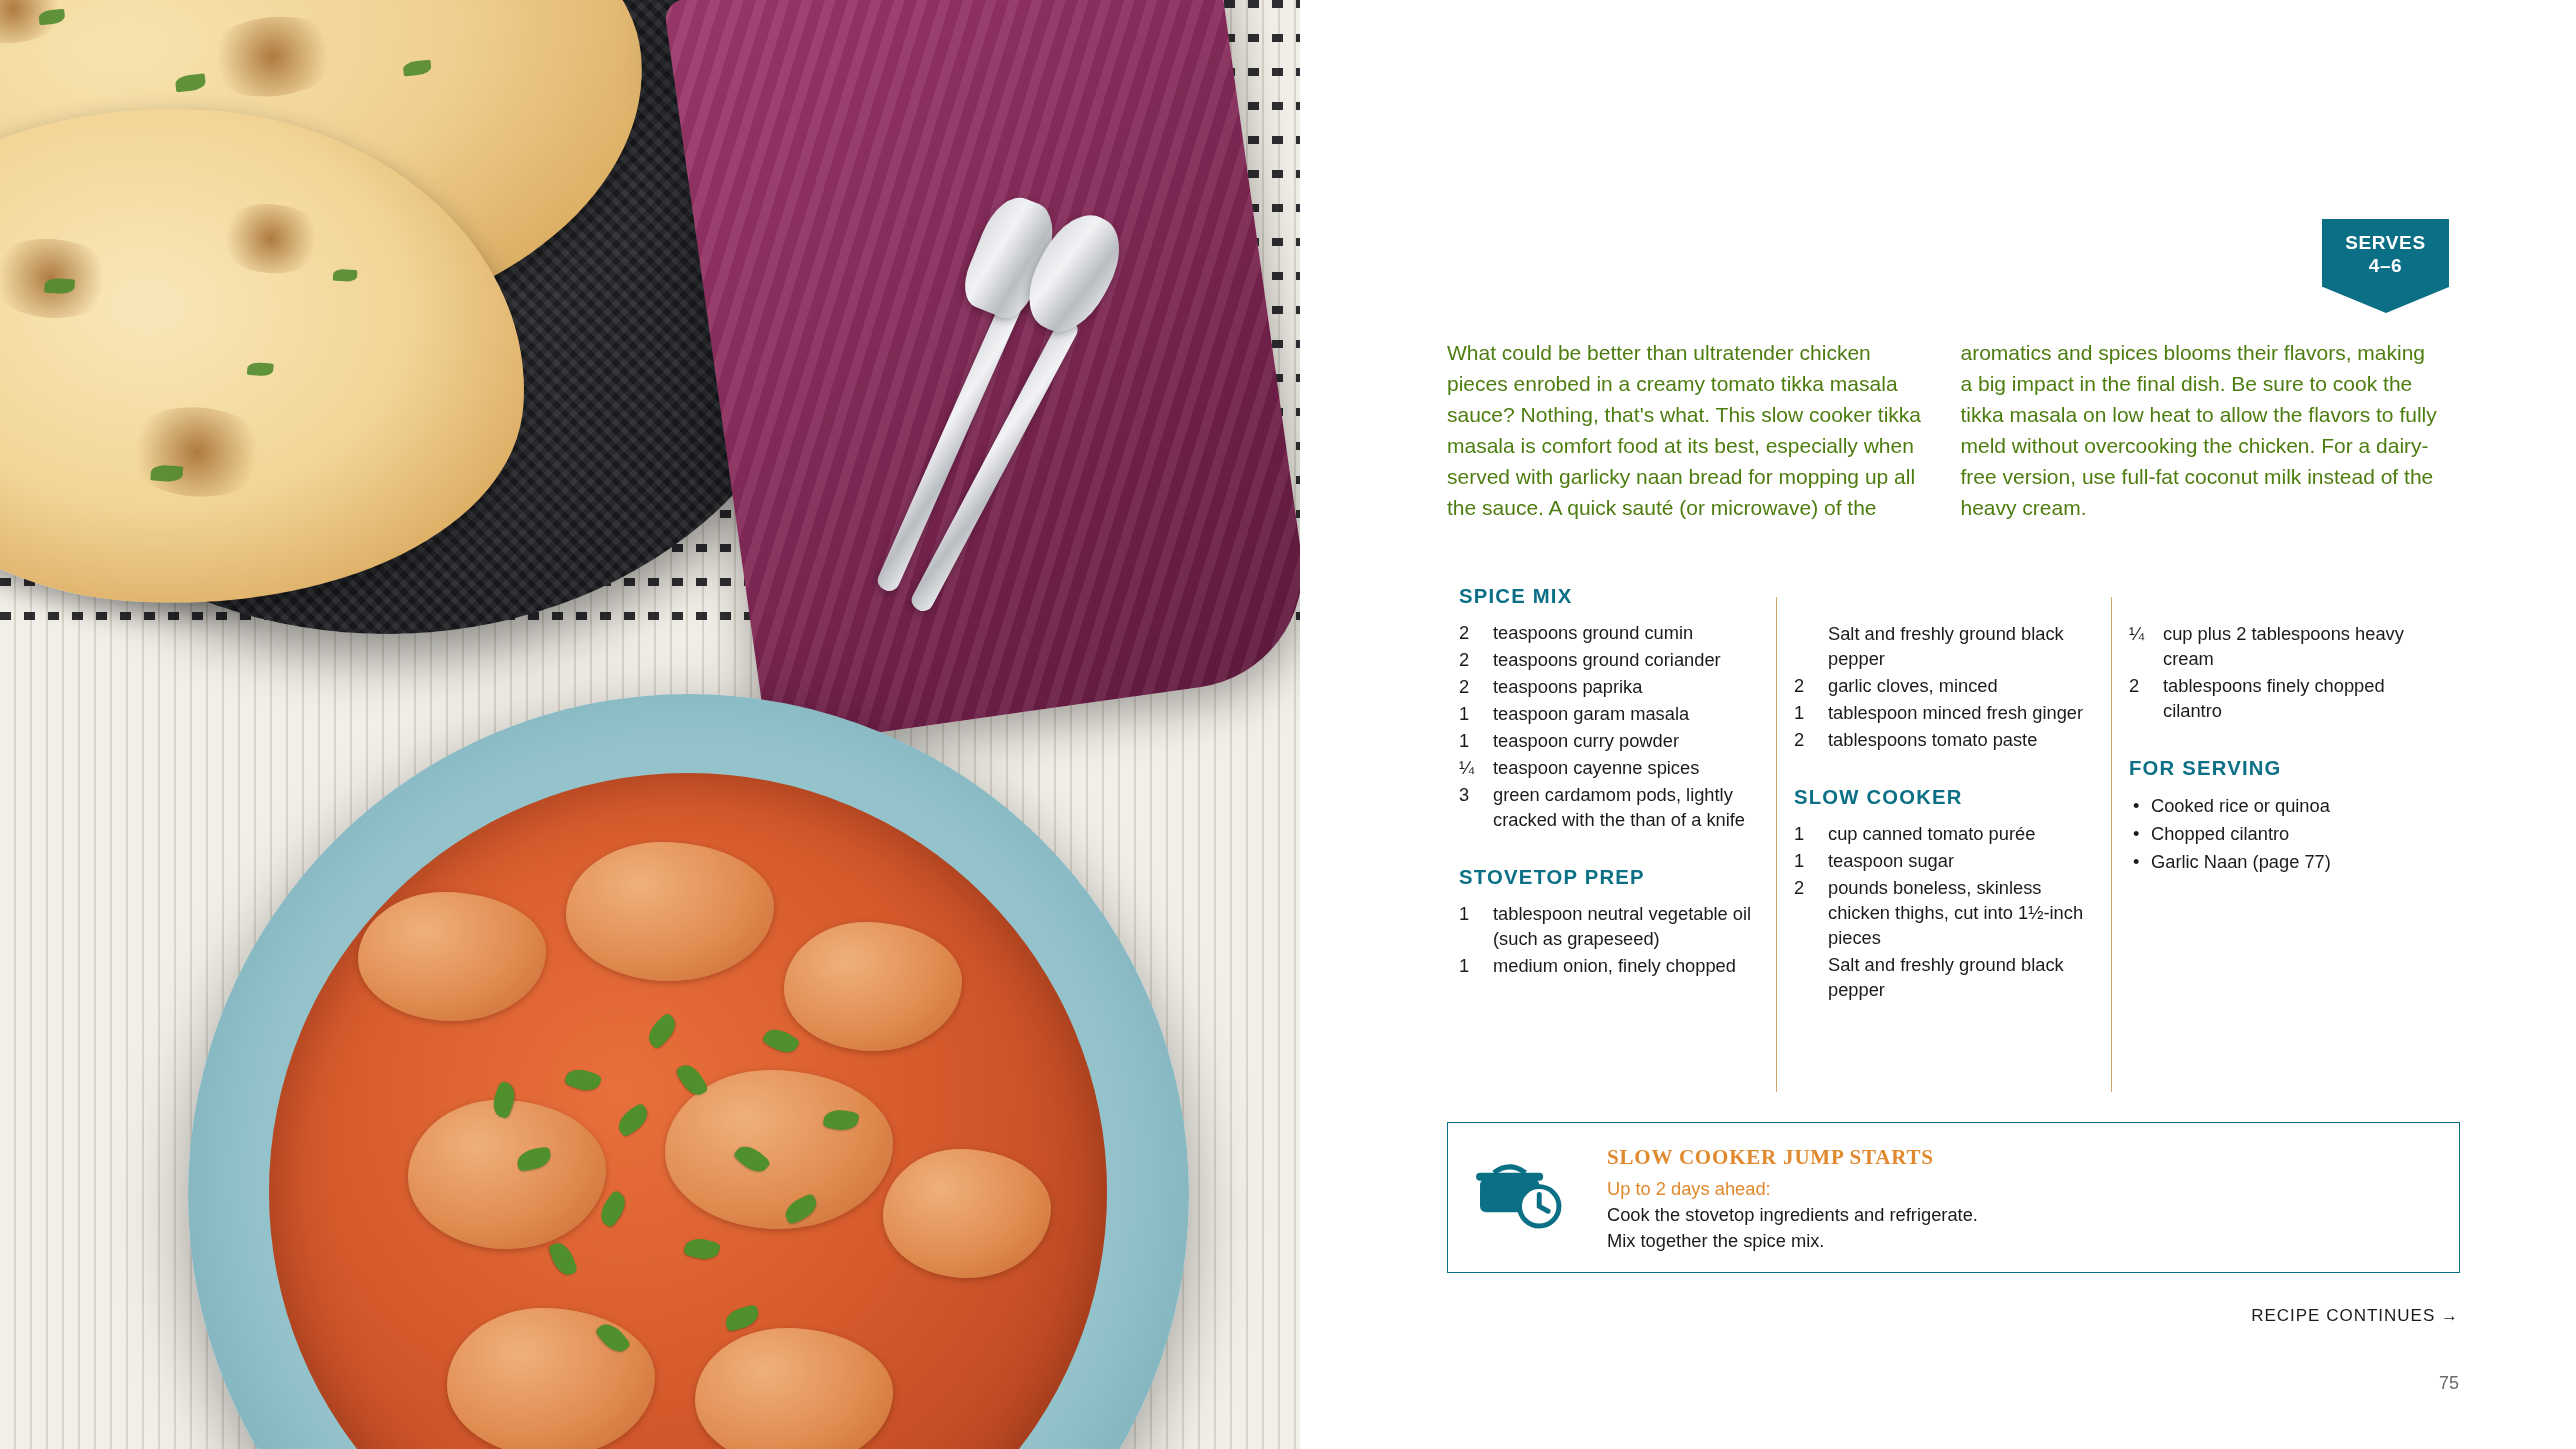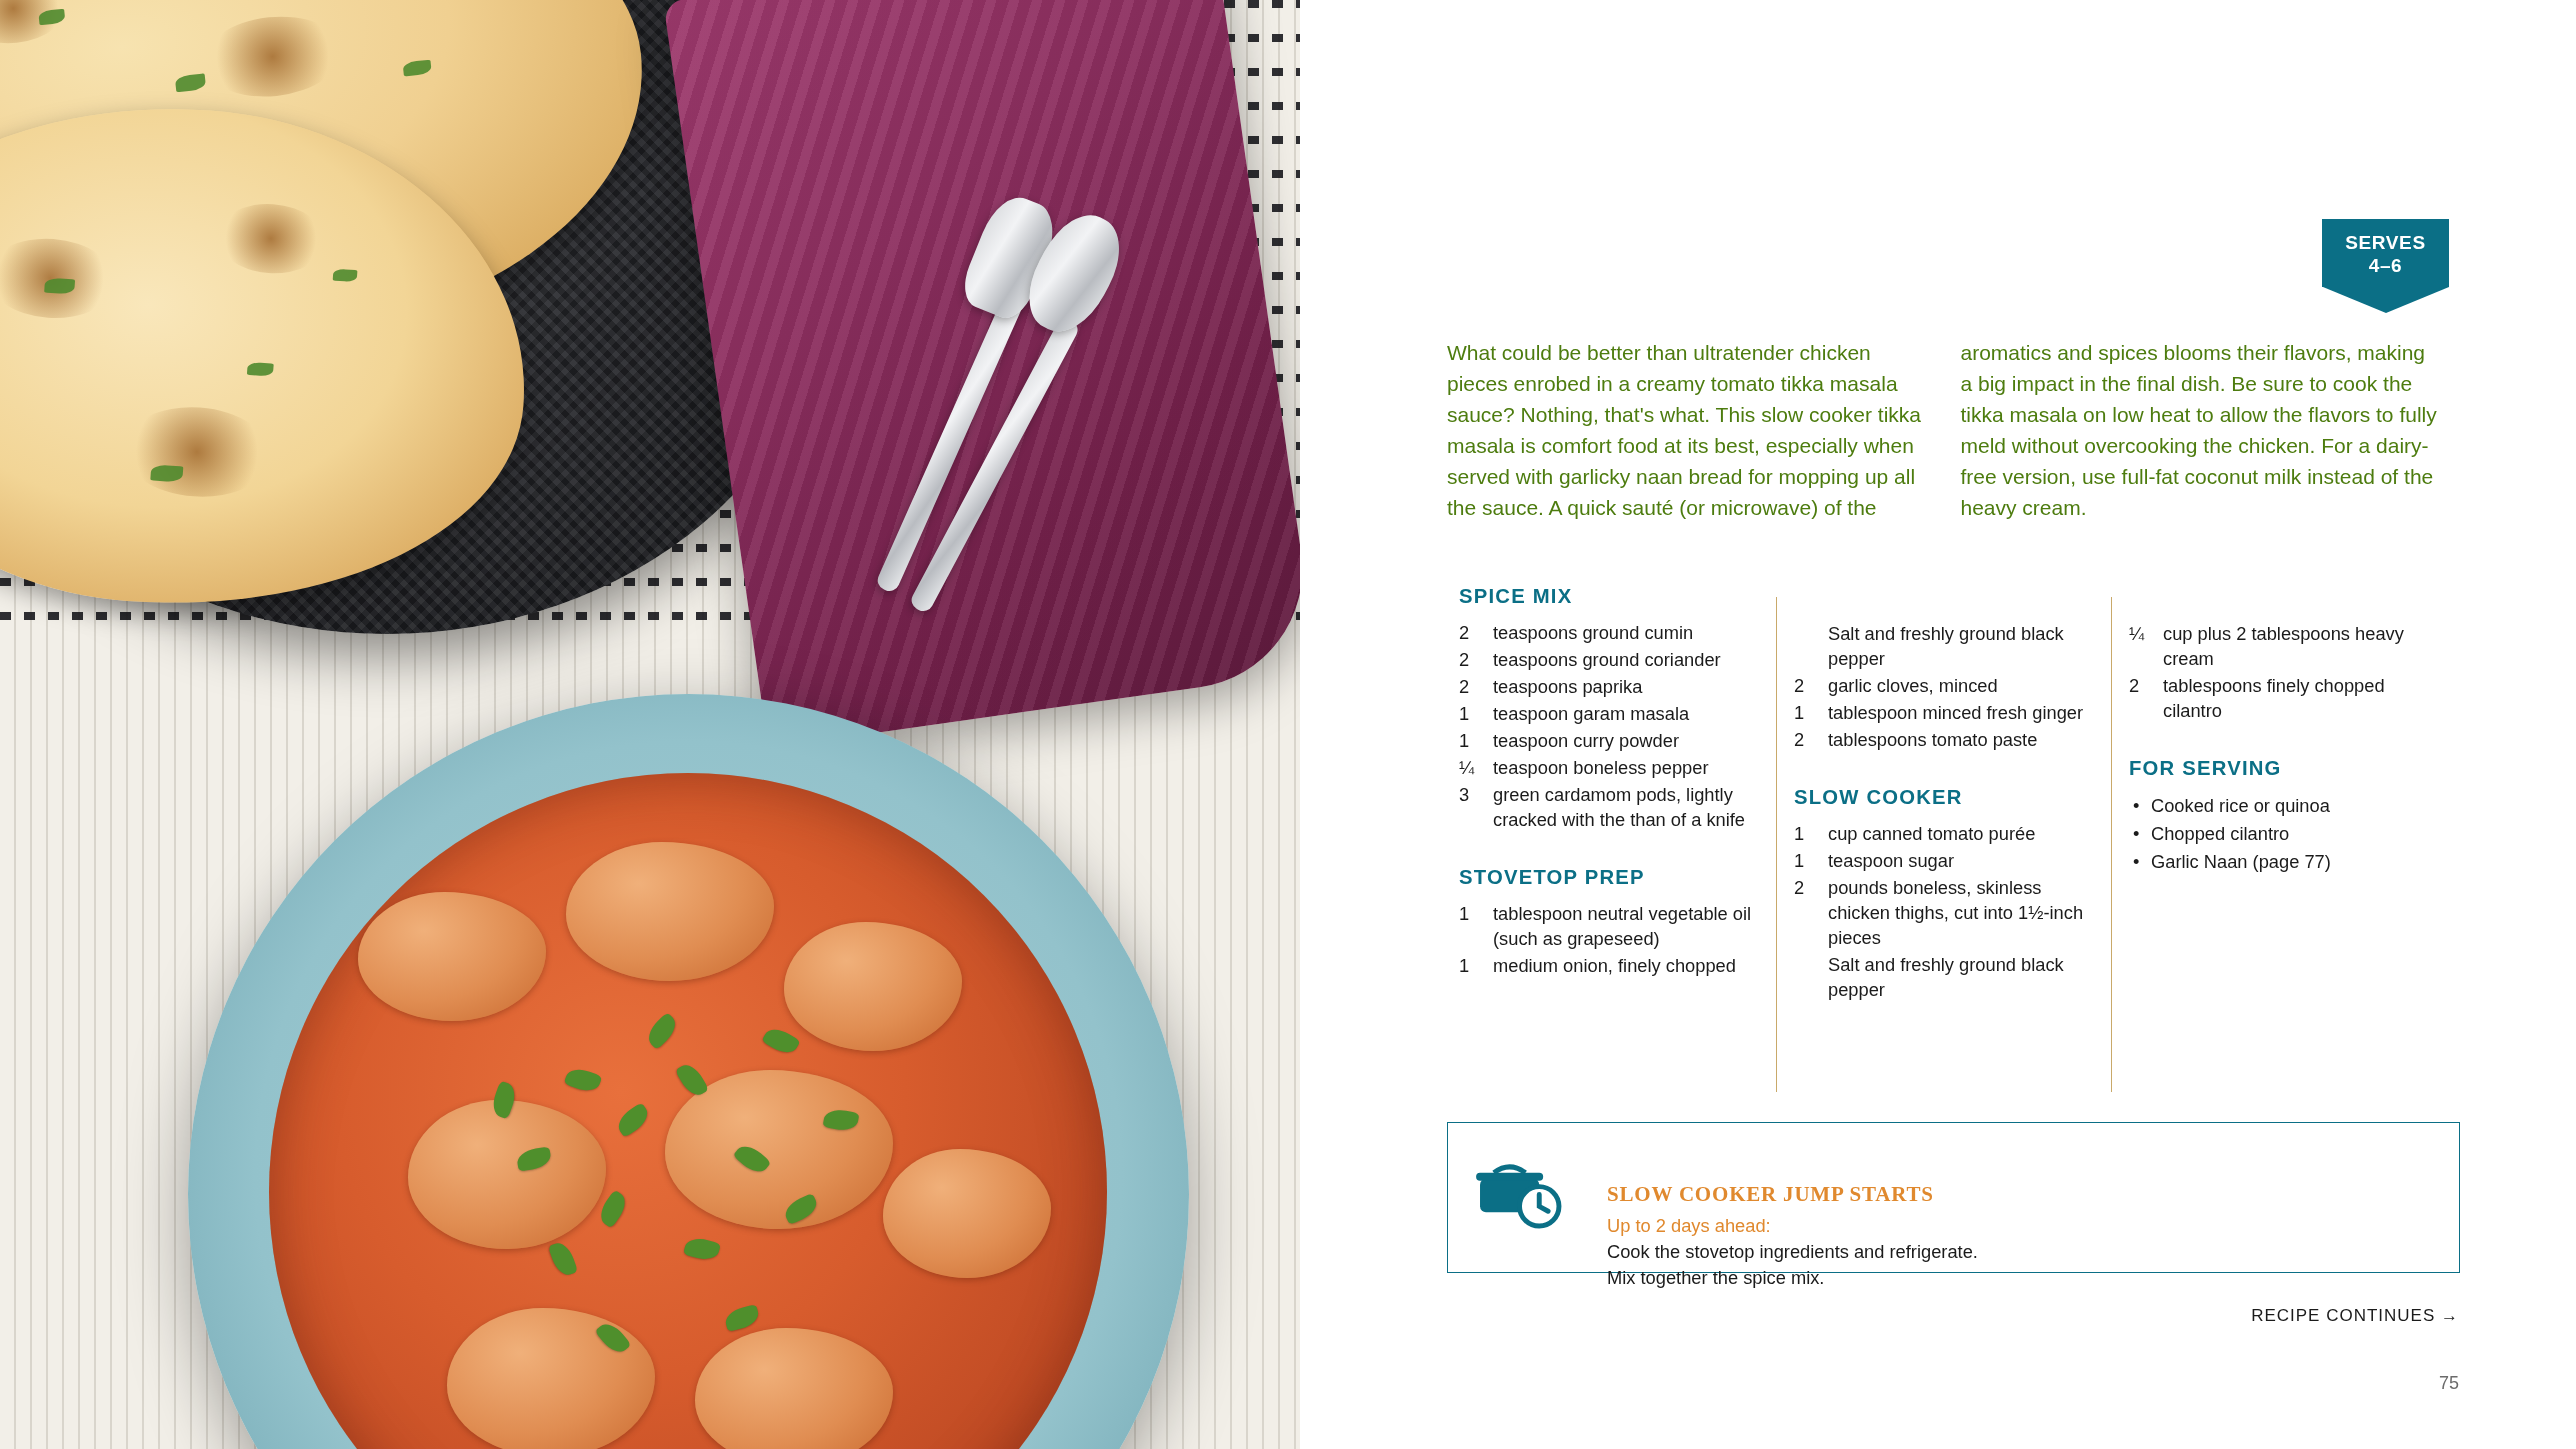--- a/index.html
+++ b/index.html
@@ -321,21 +321,20 @@
     left: 26px;
     top: 34px;
     width: 91px;
     height: 75px;
   }
   .jump-body {
     position: absolute;
     left: 159px;
     top: 22px;
     width: 822px;
-    margin-top: 37px;
   }
   .jump-title {
     color: #e0892e;
     font-weight: bold;
     font-size: 21px;
     letter-spacing: 0.8px;
     font-family: "Liberation Serif", serif;
     margin-bottom: 6px;
   }
   .jump-when {
@@ -468,21 +467,21 @@
         <div class="ing">
             <span class="qty">1</span>
             <span class="txt">teaspoon garam masala</span>
           </div>
         <div class="ing">
             <span class="qty">1</span>
             <span class="txt">teaspoon curry powder</span>
           </div>
         <div class="ing">
             <span class="qty">¼</span>
-            <span class="txt">teaspoon boneless pepper</span>
+            <span class="txt">teaspoon cayenne spices</span>
           </div>
         <div class="ing">
             <span class="qty">3</span>
             <span class="txt">green cardamom pods, lightly cracked with the than of a knife</span>
           </div>
 
         <div class="sec-head spaced">STOVETOP PREP</div>
         <div class="ing">
             <span class="qty">1</span>
             <span class="txt">tablespoon neutral vegetable oil (such as grapeseed)</span>

